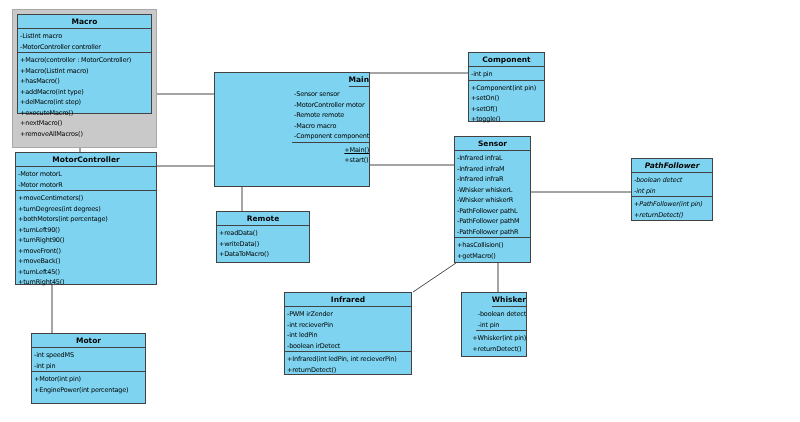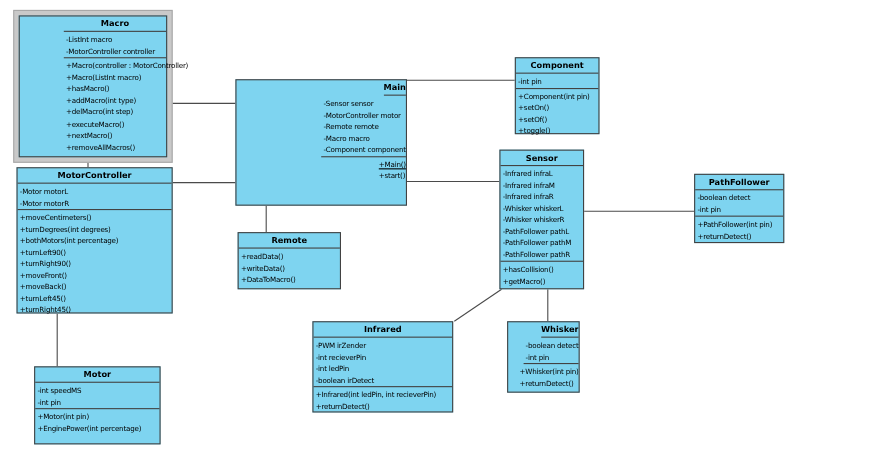--- a/index.html
+++ b/index.html
@@ -75,21 +75,21 @@
       <line x1="157" y1="166" x2="214" y2="166" stroke="#4A4A4A" stroke-width="1"></line>
       <line x1="52" y1="285" x2="52" y2="333" stroke="#4A4A4A" stroke-width="1"></line>
       <line x1="370" y1="73" x2="468" y2="73" stroke="#4A4A4A" stroke-width="1"></line>
       <line x1="370" y1="165" x2="454" y2="165" stroke="#4A4A4A" stroke-width="1"></line>
       <line x1="242" y1="187" x2="242" y2="211" stroke="#4A4A4A" stroke-width="1"></line>
       <line x1="531" y1="192" x2="631" y2="192" stroke="#4A4A4A" stroke-width="1"></line>
       <line x1="498" y1="263" x2="498" y2="292" stroke="#4A4A4A" stroke-width="1"></line>
       <line x1="456" y1="263" x2="413" y2="292" stroke="#4A4A4A" stroke-width="1"></line>
     </svg>
     <div class="sel-frame" style="left: 12px; top: 9px; width: 145px; height: 139px;"></div>
-    <div class="uml-class" style="left: 17px; top: 14px; width: 135px; height: 129px; padding-left: 40px;">
+    <div class="uml-class" style="left: 17px; top: 14px; width: 135px; height: 100px;">
       <div class="uml-title">Macro</div>
       <div class="uml-attrs" style="height: 24px;">
         <div class="uml-line">-ListInt macro</div>
         <div class="uml-line">-MotorController controller</div>
       </div>
       <div class="uml-methods">
         <div class="uml-line">+Macro(controller : MotorController)</div>
         <div class="uml-line">+Macro(ListInt macro)</div>
         <div class="uml-line">+hasMacro()</div>
         <div class="uml-line">+addMacro(int type)</div>
@@ -172,21 +172,21 @@
         <div class="uml-line">-Whisker whiskerR</div>
         <div class="uml-line">-PathFollower pathL</div>
         <div class="uml-line">-PathFollower pathM</div>
         <div class="uml-line">-PathFollower pathR</div>
       </div>
       <div class="uml-methods">
         <div class="uml-line">+hasCollision()</div>
         <div class="uml-line">+getMacro()</div>
       </div>
     </div>
-    <div class="uml-class" style="left: 631px; top: 158px; width: 82px; height: 63px;">
+    <div class="uml-class" style="left: 631px; top: 158px; width: 82px; height: 63px; font-style: italic;">
       <div class="uml-title">PathFollower</div>
       <div class="uml-attrs" style="height: 24px;">
         <div class="uml-line">-boolean detect</div>
         <div class="uml-line">-int pin</div>
       </div>
       <div class="uml-methods">
         <div class="uml-line">+PathFollower(int pin)</div>
         <div class="uml-line">+returnDetect()</div>
       </div>
     </div>

